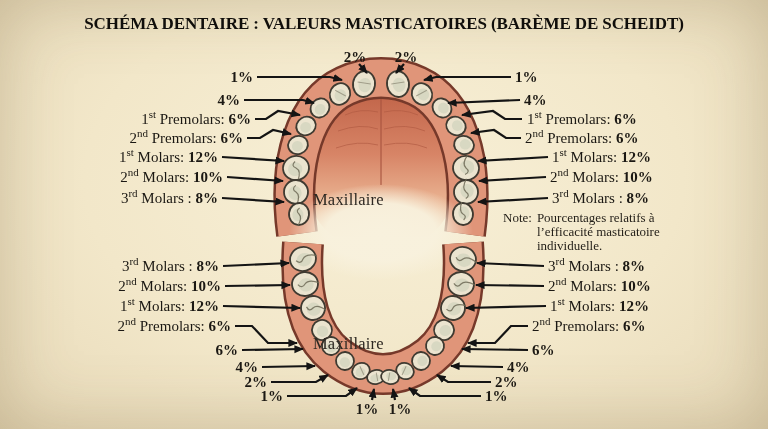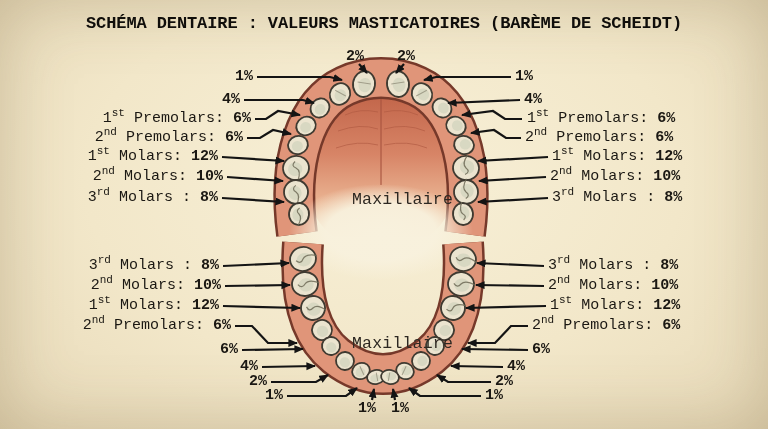--- a/index.html
+++ b/index.html
@@ -1,35 +1,35 @@
 <!DOCTYPE html>
 <html><head>
 <meta charset="utf-8">
 <style>
   html,body{margin:0;padding:0;background:#d8ccae;}
   .stage{
     position:relative;width:768px;height:429px;overflow:hidden;
-    font-family:Liberation Mono, monospace;color:#1b1813;
+    font-family:Liberation Serif, serif;color:#1b1813;
     background:radial-gradient(ellipse at 50% 42%, #f8f0d7 0%, #f2e7c9 55%, #e7d9b8 100%);
     box-shadow:inset 0 0 70px rgba(110,90,50,.28);
   }
   .stage svg{position:absolute;left:0;top:0;}
   .title{
     position:absolute;left:0;right:0;top:14px;text-align:center;
     font-size:17px;font-weight:700;letter-spacing:-0.1px;color:#100e0b;white-space:nowrap;
   }
   .lbl{
     position:absolute;height:18px;line-height:18px;font-size:15px;font-weight:400;
     white-space:nowrap;color:#1b1813;
   }
   .lbl b{font-weight:700;}
   .lbl sup{font-size:11px;vertical-align:super;line-height:0;letter-spacing:0;}
   .ctr{width:36px;text-align:center;font-weight:700;}
   .jawname{
-    position:absolute;width:140px;text-align:right;font-size:16.5px;font-weight:400;
+    position:absolute;width:140px;text-align:left;font-size:16.5px;font-weight:400;
     color:#2d2822;letter-spacing:.2px;
   }
   .note{
     position:absolute;left:503px;top:211px;display:flex;gap:5px;
     font-size:13px;line-height:1.06;color:#211d17;
   }
   .note .note-text{width:154px;}
 </style>
 </head>
 <body>
@@ -239,14 +239,18 @@
   <div class="lbl" style="left:507px;top:358px"><span></span><sup></sup><span></span><b>4%</b></div>
   <div class="lbl" style="left:495px;top:373px"><span></span><sup></sup><span></span><b>2%</b></div>
   <div class="lbl" style="left:485px;top:387px"><span></span><sup></sup><span></span><b>1%</b></div>
 
   <div class="lbl ctr" style="left:349px;top:400px">1%</div>
   <div class="lbl ctr" style="left:382px;top:400px">1%</div>
 
   <div class="jawname" style="left:313px;top:190px">Maxillaire</div>
   <div class="jawname" style="left:313px;top:334px">Maxillaire</div>
 
+  <div class="note">
+    <span class="note-label">Note:</span>
+    <span class="note-text">Pourcentages relatifs à l’efficacité masticatoire individuelle.</span>
+  </div>
 
 </div>
 
 </body></html>

